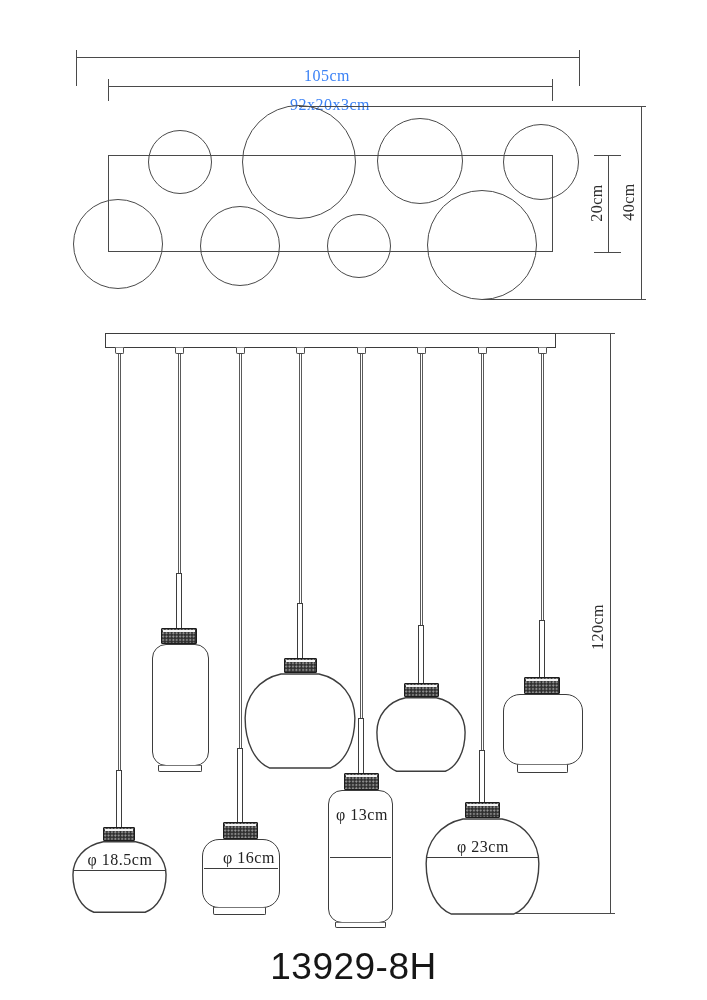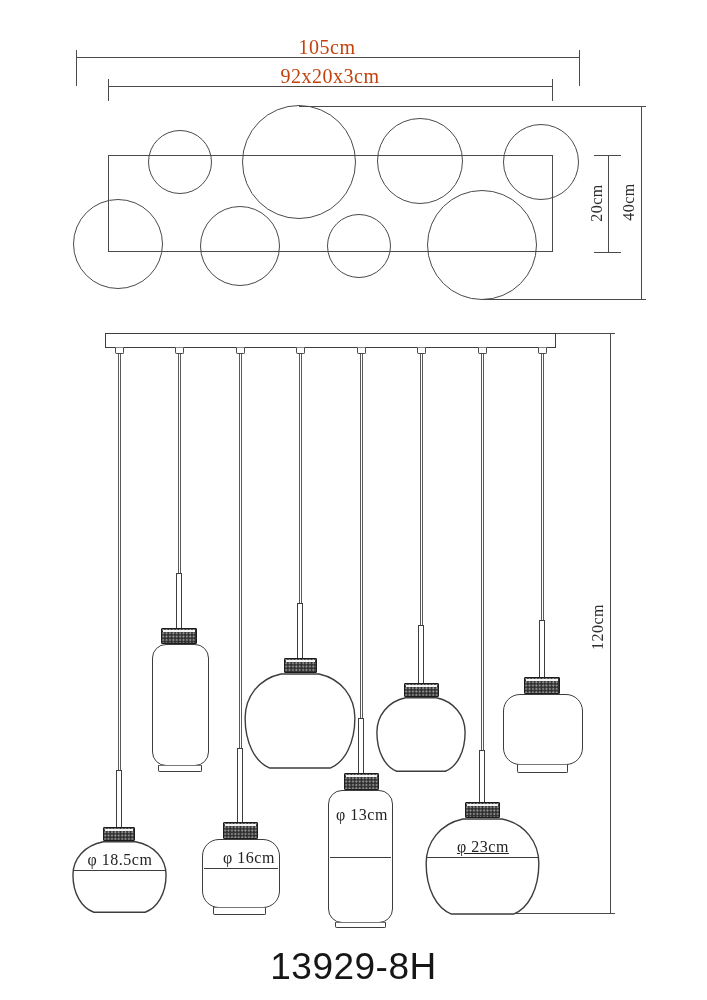--- a/index.html
+++ b/index.html
@@ -6,22 +6,22 @@
   *{box-sizing:border-box;}
   .canvas{
     position:relative;width:707px;height:1000px;background:#ffffff;
     font-family:"Liberation Serif","DejaVu Serif",serif;color:#2e2e2e;overflow:hidden;
   }
   .hln{position:absolute;height:0;border-top:1.3px solid #4a4a4a;}
   .vln{position:absolute;width:0;border-left:1.3px solid #4a4a4a;}
   .rect{position:absolute;border:1.3px solid #4a4a4a;background:transparent;}
   .circ{position:absolute;border:1.3px solid #4a4a4a;border-radius:50%;background:transparent;}
   .dim-text{
-    position:absolute;font-size:20px;line-height:17px;white-space:nowrap;
-    transform:translateX(-50%);color:#c2410c;letter-spacing:0.5px;
+    position:absolute;font-size:16px;line-height:17px;white-space:nowrap;
+    transform:translateX(-50%);color:#3b82f6;letter-spacing:0.5px;margin-top:28px;
   }
   .dim-text-v{
     position:absolute;font-size:16px;line-height:16px;width:70px;height:16px;
     text-align:center;transform:rotate(-90deg);white-space:nowrap;color:#2e2e2e;letter-spacing:0.5px;
   }
   .bar{position:absolute;border:1.4px solid #3d3d3d;background:#fff;}
   .hook{position:absolute;width:9px;height:7px;border:1.1px solid #4a4a4a;border-top:1px solid #8a8a8a;background:#fff;border-radius:1px 1px 2px 2px;}
   .cord{position:absolute;width:3px;border-left:1px solid #5a5a5a;border-right:1px solid #5a5a5a;background:#fff;}
   .stem{position:absolute;width:6px;border:1.1px solid #3d3d3d;background:#fff;}
   .cap{
@@ -142,21 +142,21 @@
         </svg>
         <div class="cap" style="left: 403.5px; top: 683px; width: 35px; height: 14px;"></div>
         <div class="hook" style="left: 477.5px; top: 347px;"></div>
         <div class="cord" style="left: 480.5px; top: 354px; height: 398px;"></div>
         <div class="stem" style="left: 479px; top: 750px; height: 54px;"></div>
         <svg class="lamp-svg" viewBox="0 0 100 100" preserveAspectRatio="none" style="left: 425px; top: 818px; width: 115px; height: 97px;">
           <path d="M 33 1 C 13 6 1 25 1 47 C 1 73 10 93 23 99 L 77 99 C 90 93 99 73 99 47 C 99 25 87 6 67 1 Z" fill="#fff" stroke="#3d3d3d" stroke-width="1.4" vector-effect="non-scaling-stroke"></path>
         </svg>
         <div class="cap" style="left: 464.5px; top: 802px; width: 35px; height: 16px;"></div>
         <div class="dia-line" style="left: 427px; top: 857px; width: 111px;"></div>
-        <div class="dia-label" style="left: 483px; top: 839px; text-decoration: underline;">φ 23cm</div>
+        <div class="dia-label" style="left: 483px; top: 839px;">φ 23cm</div>
         <div class="hook" style="left: 537.5px; top: 347px;"></div>
         <div class="cord" style="left: 540.5px; top: 354px; height: 268px;"></div>
         <div class="stem" style="left: 539px; top: 620px; height: 59px;"></div>
         <div class="lamp-sq" style="left: 503px; top: 694px; width: 80px; height: 71px;"></div>
         <div class="foot" style="left: 517px; top: 764px; width: 51px; height: 9px;"></div>
         <div class="cap" style="left: 524px; top: 677px; width: 36px; height: 17px;"></div>
       </div>
   </div>
 
   <div class="model">13929-8H</div>

